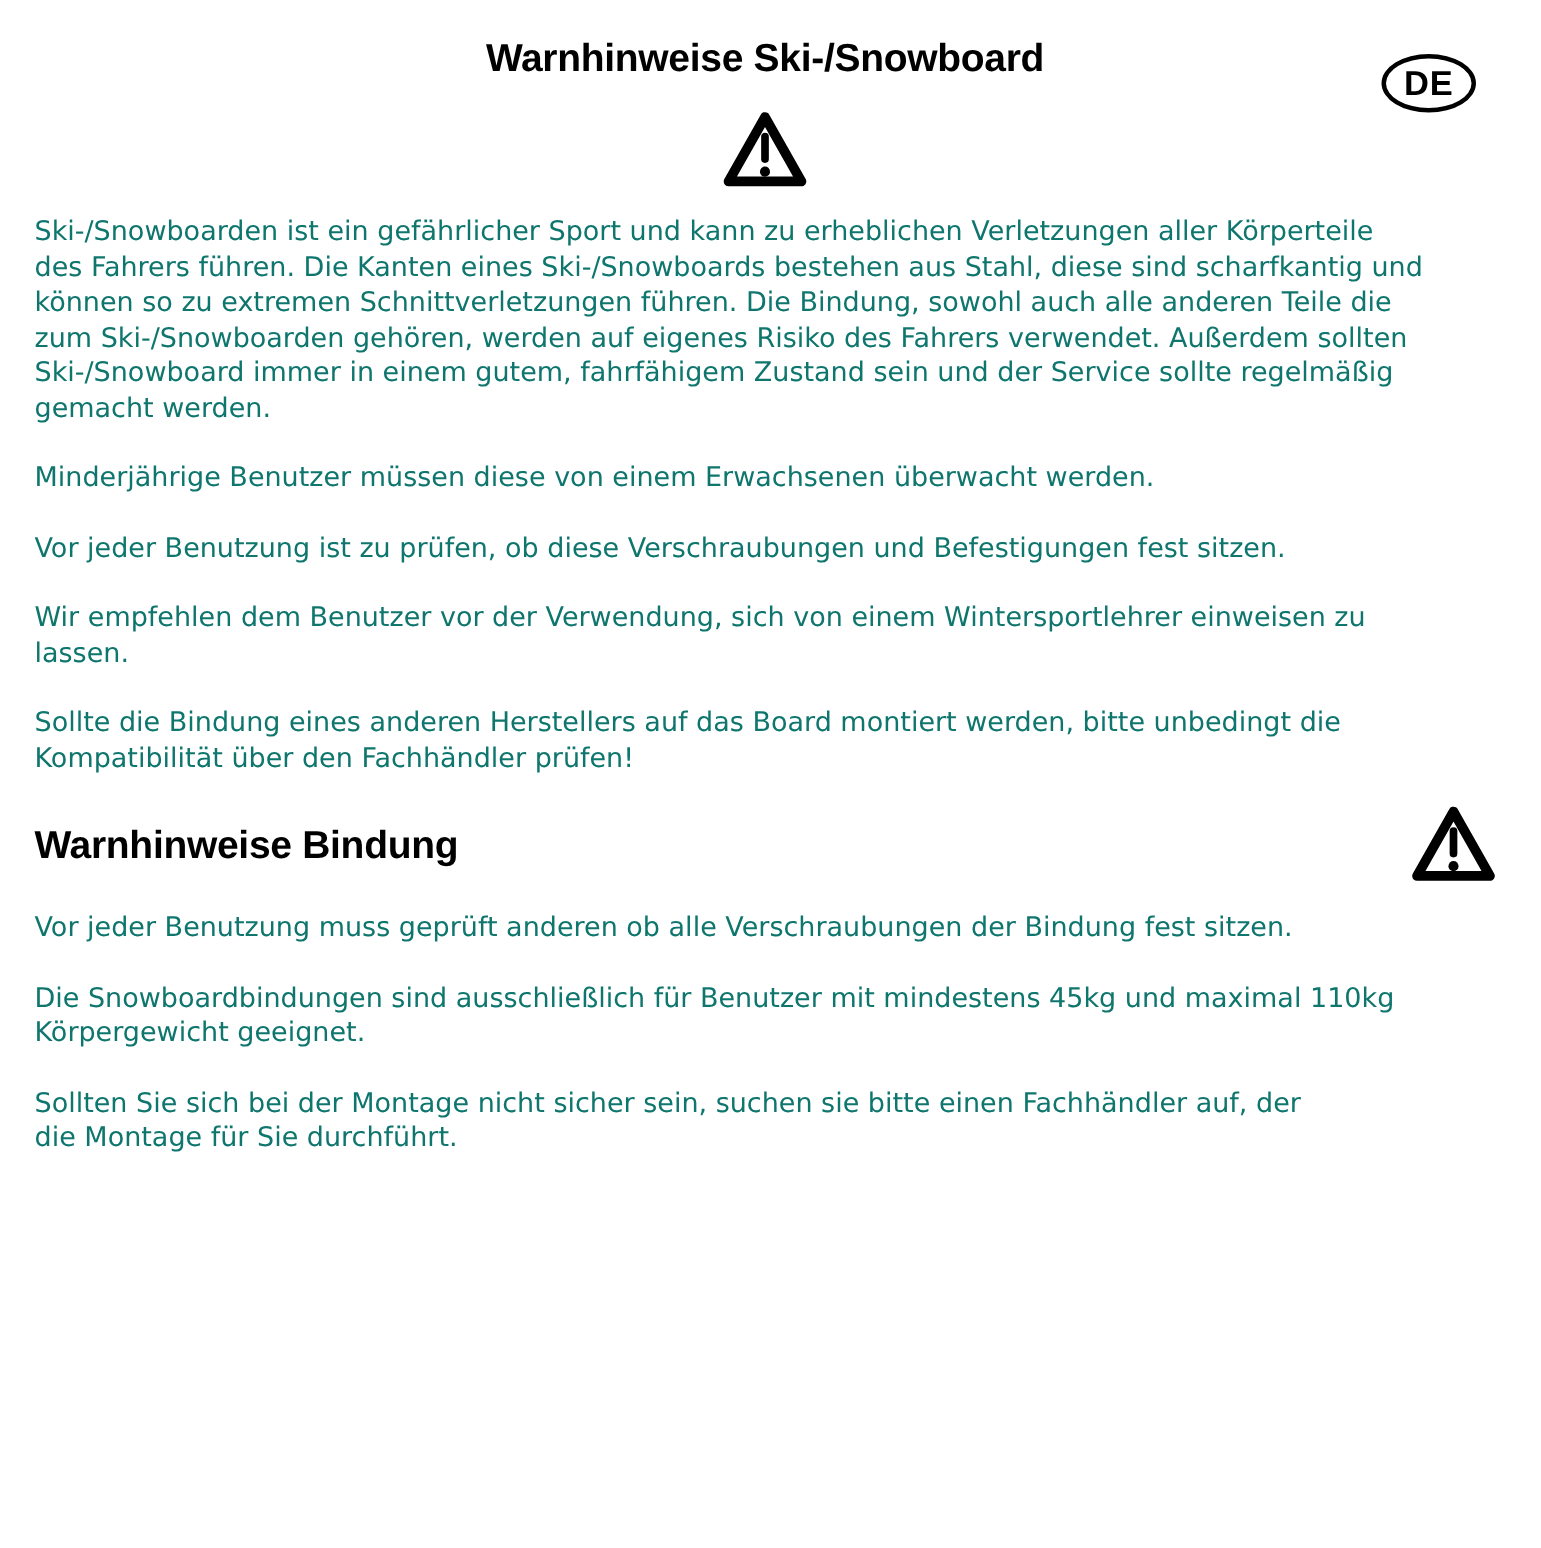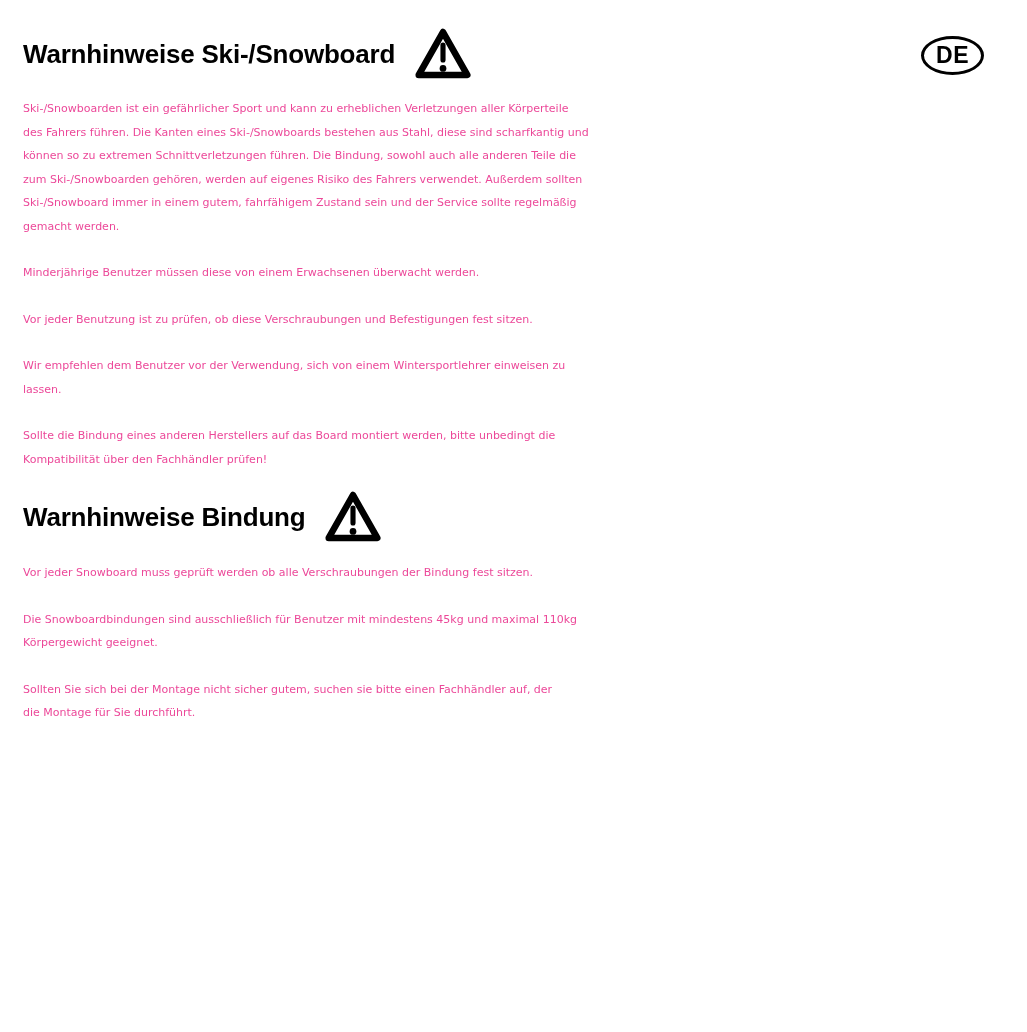--- a/index.html
+++ b/index.html
@@ -30,34 +30,34 @@
   .header-row h1 {
     margin: 0;
     font-family: "Liberation Sans", "DejaVu Sans", sans-serif;
     font-size: 26px;
     font-weight: 700;
     line-height: 26px;
     letter-spacing: -0.2px;
     color: #000000;
     white-space: nowrap;
   }
-  .header-1 { margin-bottom: 15px; }
-  .header-2 { margin-top: -6px; margin-bottom: 16px; }
+  .header-1 { margin-bottom: 15px; flex-direction: column; }
+  .header-2 { margin-top: -6px; margin-bottom: 16px; justify-content: space-between; }
   .warn-icon {
     display: block;
     flex: 0 0 auto;
     width: 56px;
     height: 57px;
   }
   p.body-p {
     margin: 0 0 23px 0;
-    font-size: 11px;
+    font-size: 18px;
     line-height: 23.5px;
     white-space: pre-line;
-    color: #ec4899;
+    color: #0f766e;
   }
   .lang-badge {
     position: absolute;
     top: 36px;
     left: 921px;
     width: 63px;
     height: 39px;
     box-sizing: border-box;
     border: 3.5px solid #000000;
     border-radius: 50%;
@@ -108,19 +108,19 @@
 
   <div class="header-row header-2">
     <h1>Warnhinweise Bindung</h1>
     <svg class="warn-icon" viewBox="0 0 60 57" xmlns="http://www.w3.org/2000/svg" aria-hidden="true">
       <path d="M30 5.5 L56 51.5 L4 51.5 Z" fill="none" stroke="#000" stroke-width="7" stroke-linejoin="round"></path>
       <path d="M30 19.5 L30 35.5" stroke="#000" stroke-width="5.5" stroke-linecap="round"></path>
       <circle cx="30" cy="44.5" r="3.6" fill="#000"></circle>
     </svg>
   </div>
 
-  <p class="body-p">Vor jeder Snowboard muss geprüft werden ob alle Verschraubungen der Bindung fest sitzen.</p>
+  <p class="body-p">Vor jeder Benutzung muss geprüft anderen ob alle Verschraubungen der Bindung fest sitzen.</p>
   <p class="body-p">Die Snowboardbindungen sind ausschließlich für Benutzer mit mindestens 45kg und maximal 110kg
 Körpergewicht geeignet.</p>
-  <p class="body-p">Sollten Sie sich bei der Montage nicht sicher gutem, suchen sie bitte einen Fachhändler auf, der
+  <p class="body-p">Sollten Sie sich bei der Montage nicht sicher sein, suchen sie bitte einen Fachhändler auf, der
 die Montage für Sie durchführt.</p>
 
 </div>
 
 </body></html>

